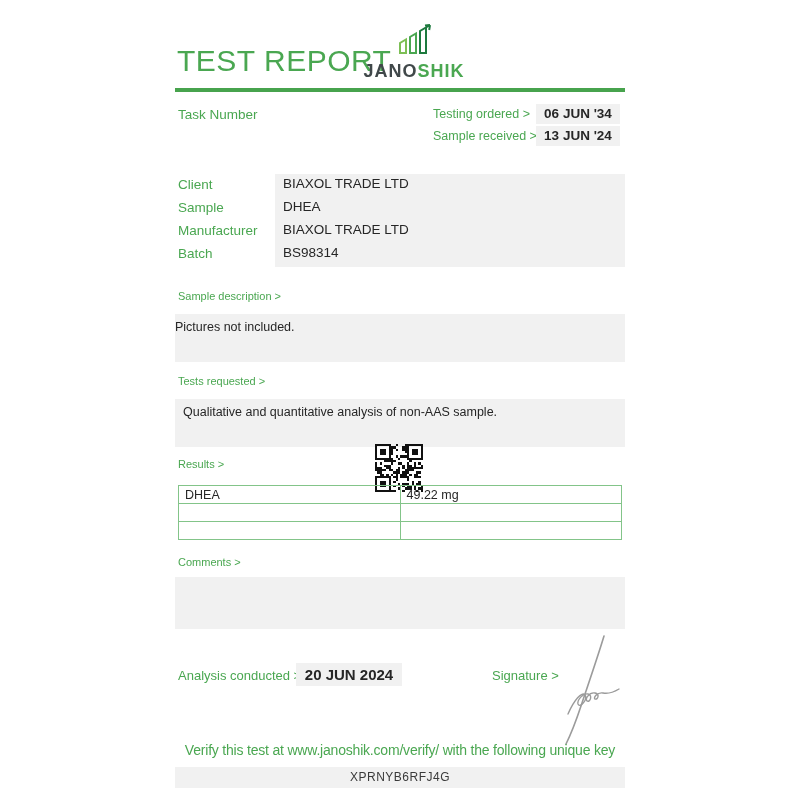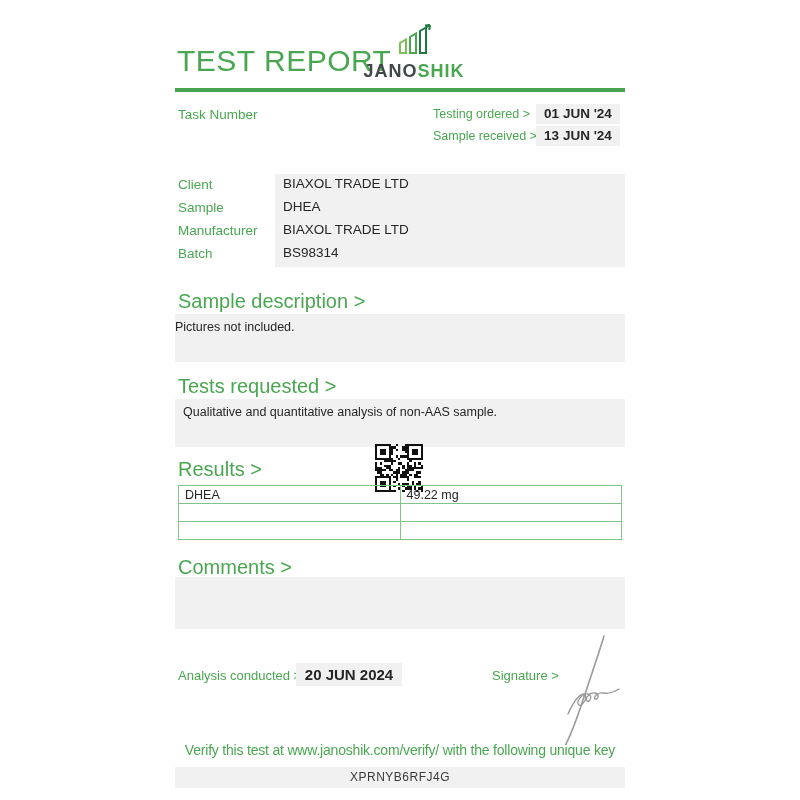--- a/index.html
+++ b/index.html
@@ -35,21 +35,21 @@
   .task-box{position:absolute;left:272px;top:104px;width:128px;height:20px;font-size:13.5px;font-weight:bold;line-height:20px;padding-left:7px;}
 
   .ord-label{position:absolute;left:433px;top:107px;font-size:12.5px;}
   .ord-box{position:absolute;left:536px;top:104px;width:84px;height:20px;font-size:13.5px;font-weight:bold;line-height:20px;text-align:center;}
   .rec-label{position:absolute;left:433px;top:129px;font-size:12.5px;}
   .rec-box{position:absolute;left:536px;top:126px;width:84px;height:20px;font-size:13.5px;font-weight:bold;line-height:20px;text-align:center;}
 
   .fieldrow .flabel{position:absolute;left:178px;font-size:13.5px;}
   .fieldrow .fbox{position:absolute;left:275px;width:350px;height:24px;font-size:13.5px;line-height:20px;padding-left:8px;}
 
-  .heading{position:absolute;left:178px;color:var(--green);font-size:20px;}
+  .heading{position:absolute;left:178px;color:var(--green);font-size:11px;}
 
   .descbox{position:absolute;left:175px;top:314px;width:450px;height:48px;font-size:12.5px;padding:6px 0;}
   .testsbox{position:absolute;left:175px;top:399px;width:450px;height:48px;font-size:12.5px;padding:6px 8px;}
 
   .qr{position:absolute;left:375px;top:444px;width:48px;height:48px;}
 
   .rtable{position:absolute;left:178px;top:485px;width:444px;border-collapse:collapse;}
   .rtable td{border:1px solid var(--tbl-border);height:18px;font-size:12.5px;color:var(--ink);padding:0 0 0 6px;}
   .rtable td.c1{width:222px;}
   .rtable td.c2{width:222px;}
@@ -83,21 +83,21 @@
       <span class="jano">JANO</span><span class="shik">SHIK</span>
     </div>
   </div>
 
 
   <div class="rule"></div>
 
   <div class="glabel task-label">Task Number</div>
 
   <div class="glabel ord-label">Testing ordered &gt;</div>
-  <div class="gbox ord-box">01 JUN '24</div>
+  <div class="gbox ord-box">06 JUN '34</div>
   <div class="glabel rec-label">Sample received &gt;</div>
   <div class="gbox rec-box">13 JUN '24</div>
 
   <div class="fieldrow">
     <div class="glabel flabel" style="top:177px">Client</div>
     <div class="gbox fbox" style="top:174px">BIAXOL TRADE LTD</div>
   </div>
   <div class="fieldrow">
     <div class="glabel flabel" style="top:200px">Sample</div>
     <div class="gbox fbox" style="top:197px">DHEA</div>

